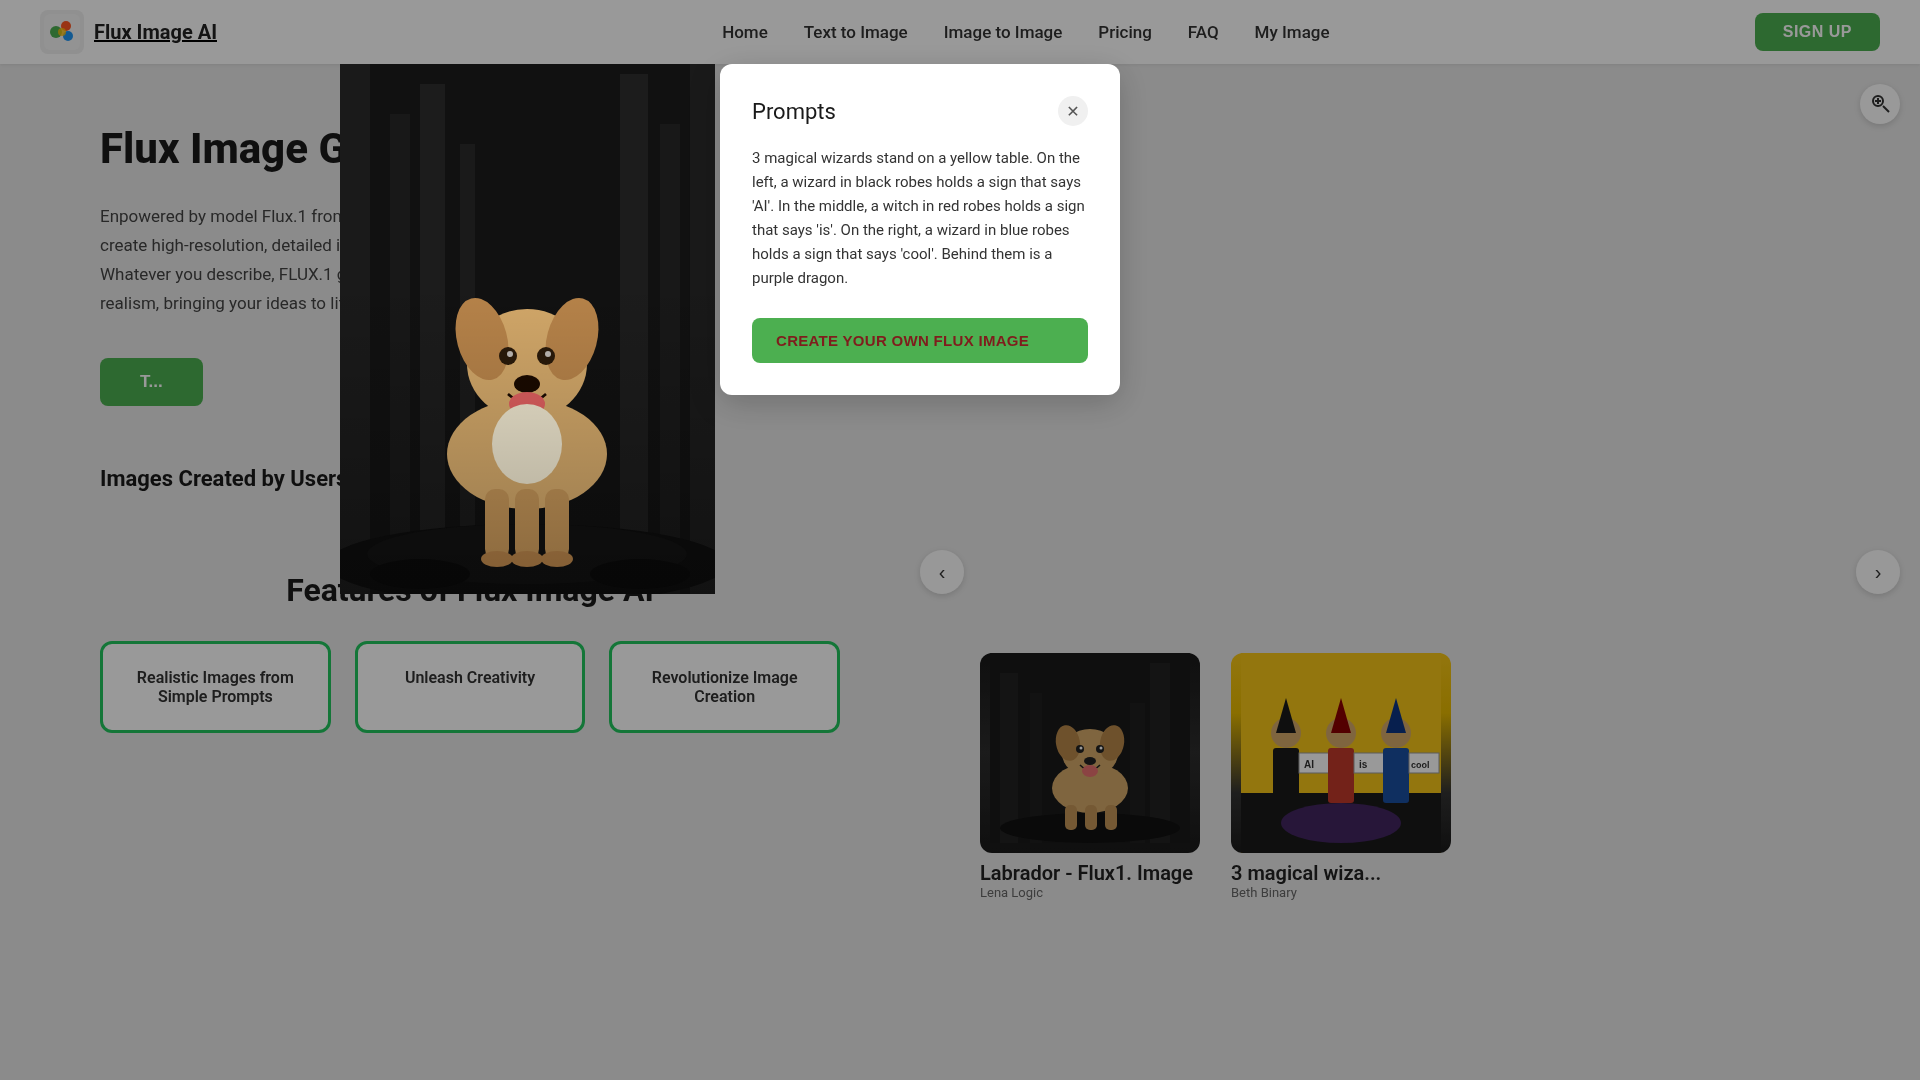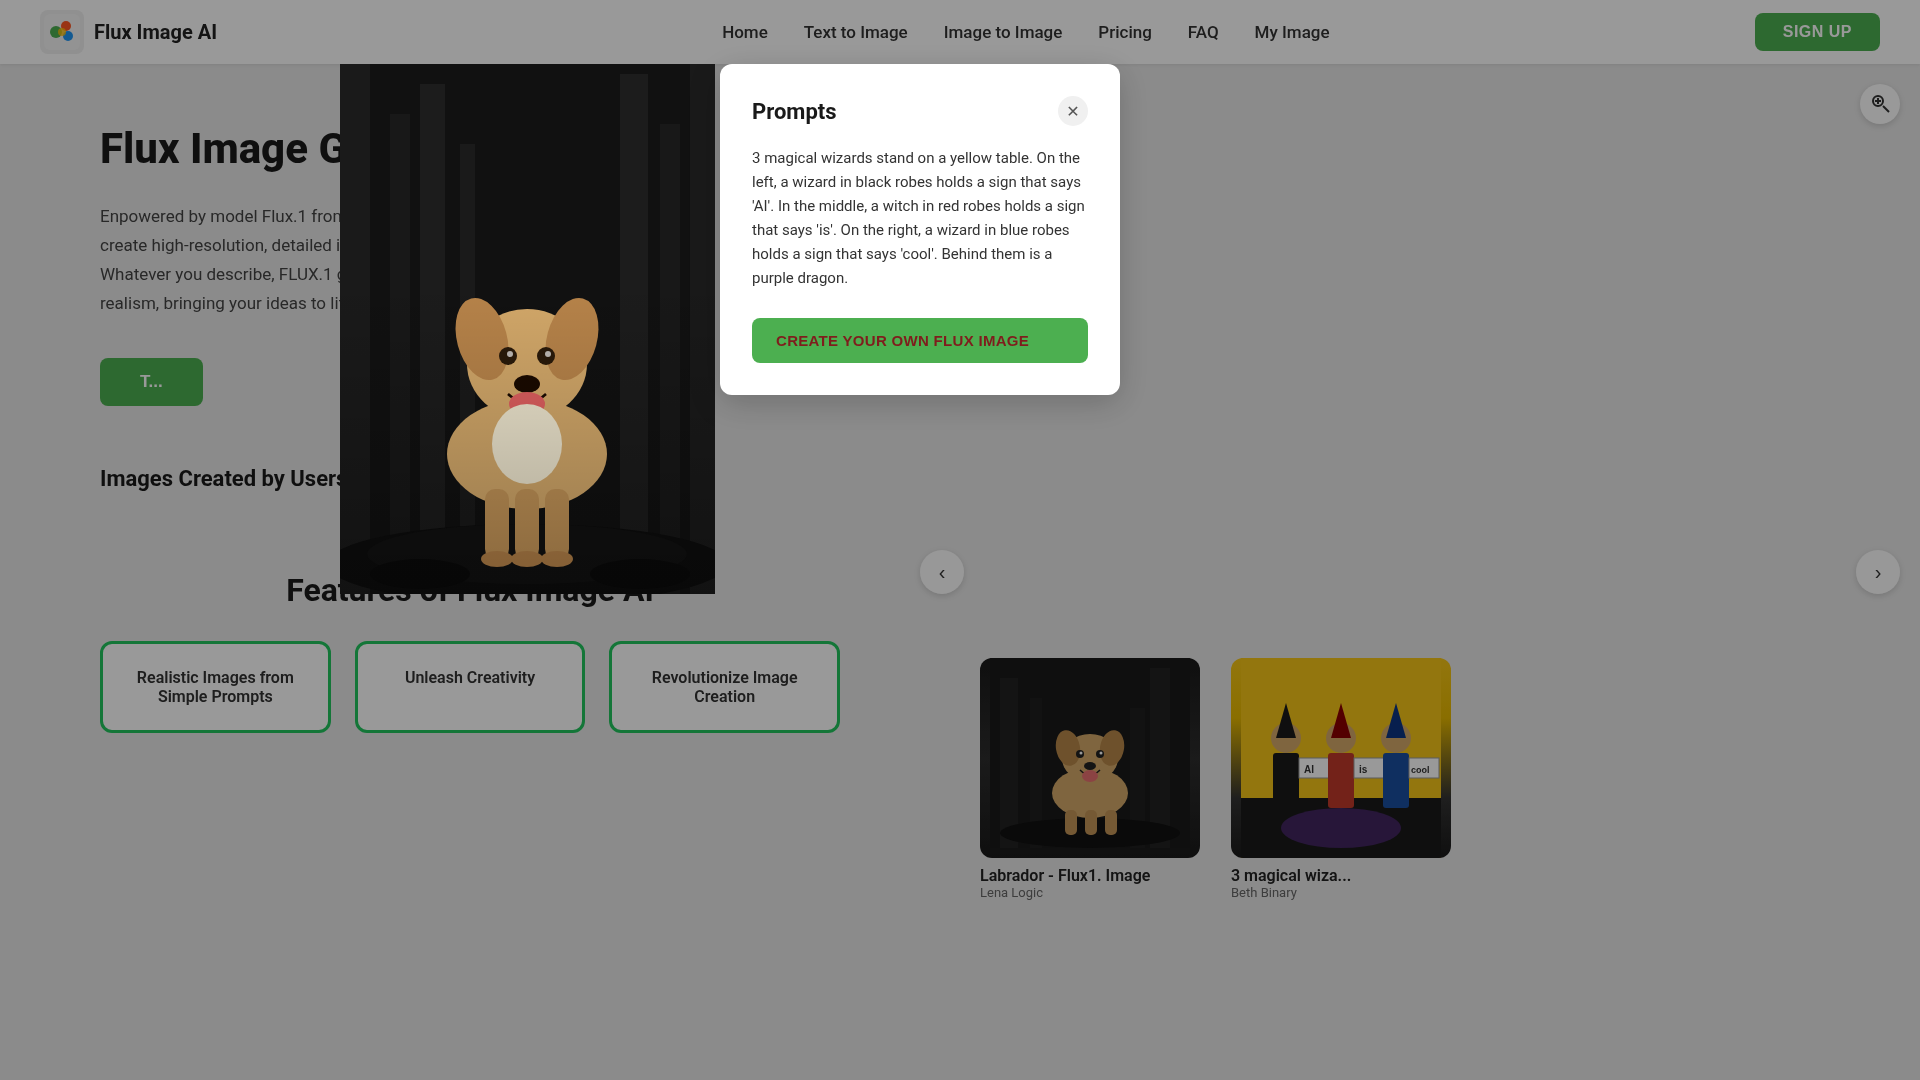--- a/index.html
+++ b/index.html
@@ -27,20 +27,21 @@
       position: relative;
       z-index: 10;
       box-shadow: 0 1px 3px rgba(0,0,0,0.08);
     }
 
     .logo-area {
       display: flex;
       align-items: center;
       gap: 10px;
       margin-right: 80px;
+      text-decoration: underline;
     }
 
     .logo-icon {
       width: 44px;
       height: 44px;
       border-radius: 8px;
       overflow: hidden;
       display: flex;
       align-items: center;
       justify-content: center;
@@ -213,21 +214,21 @@
 
     .gallery-thumb {
       width: 220px;
       height: 200px;
       border-radius: 12px;
       overflow: hidden;
       position: relative;
     }
 
     .gallery-label {
-      font-size: 16px;
+      font-size: 20px;
       font-weight: 600;
       color: #222;
       margin-top: 8px;
     }
 
     .gallery-author {
       font-size: 13px;
       color: #666;
     }
 
@@ -323,21 +324,21 @@
 
     .modal-header {
       display: flex;
       justify-content: space-between;
       align-items: center;
       margin-bottom: 20px;
     }
 
     .modal-title {
       font-size: 22px;
-      font-weight: 700;
+      font-weight: 400;
       color: #1a1a1a;
     }
 
     .modal-close-btn {
       background: #f0f0f0;
       border: none;
       border-radius: 50%;
       width: 30px;
       height: 30px;
       cursor: pointer;

